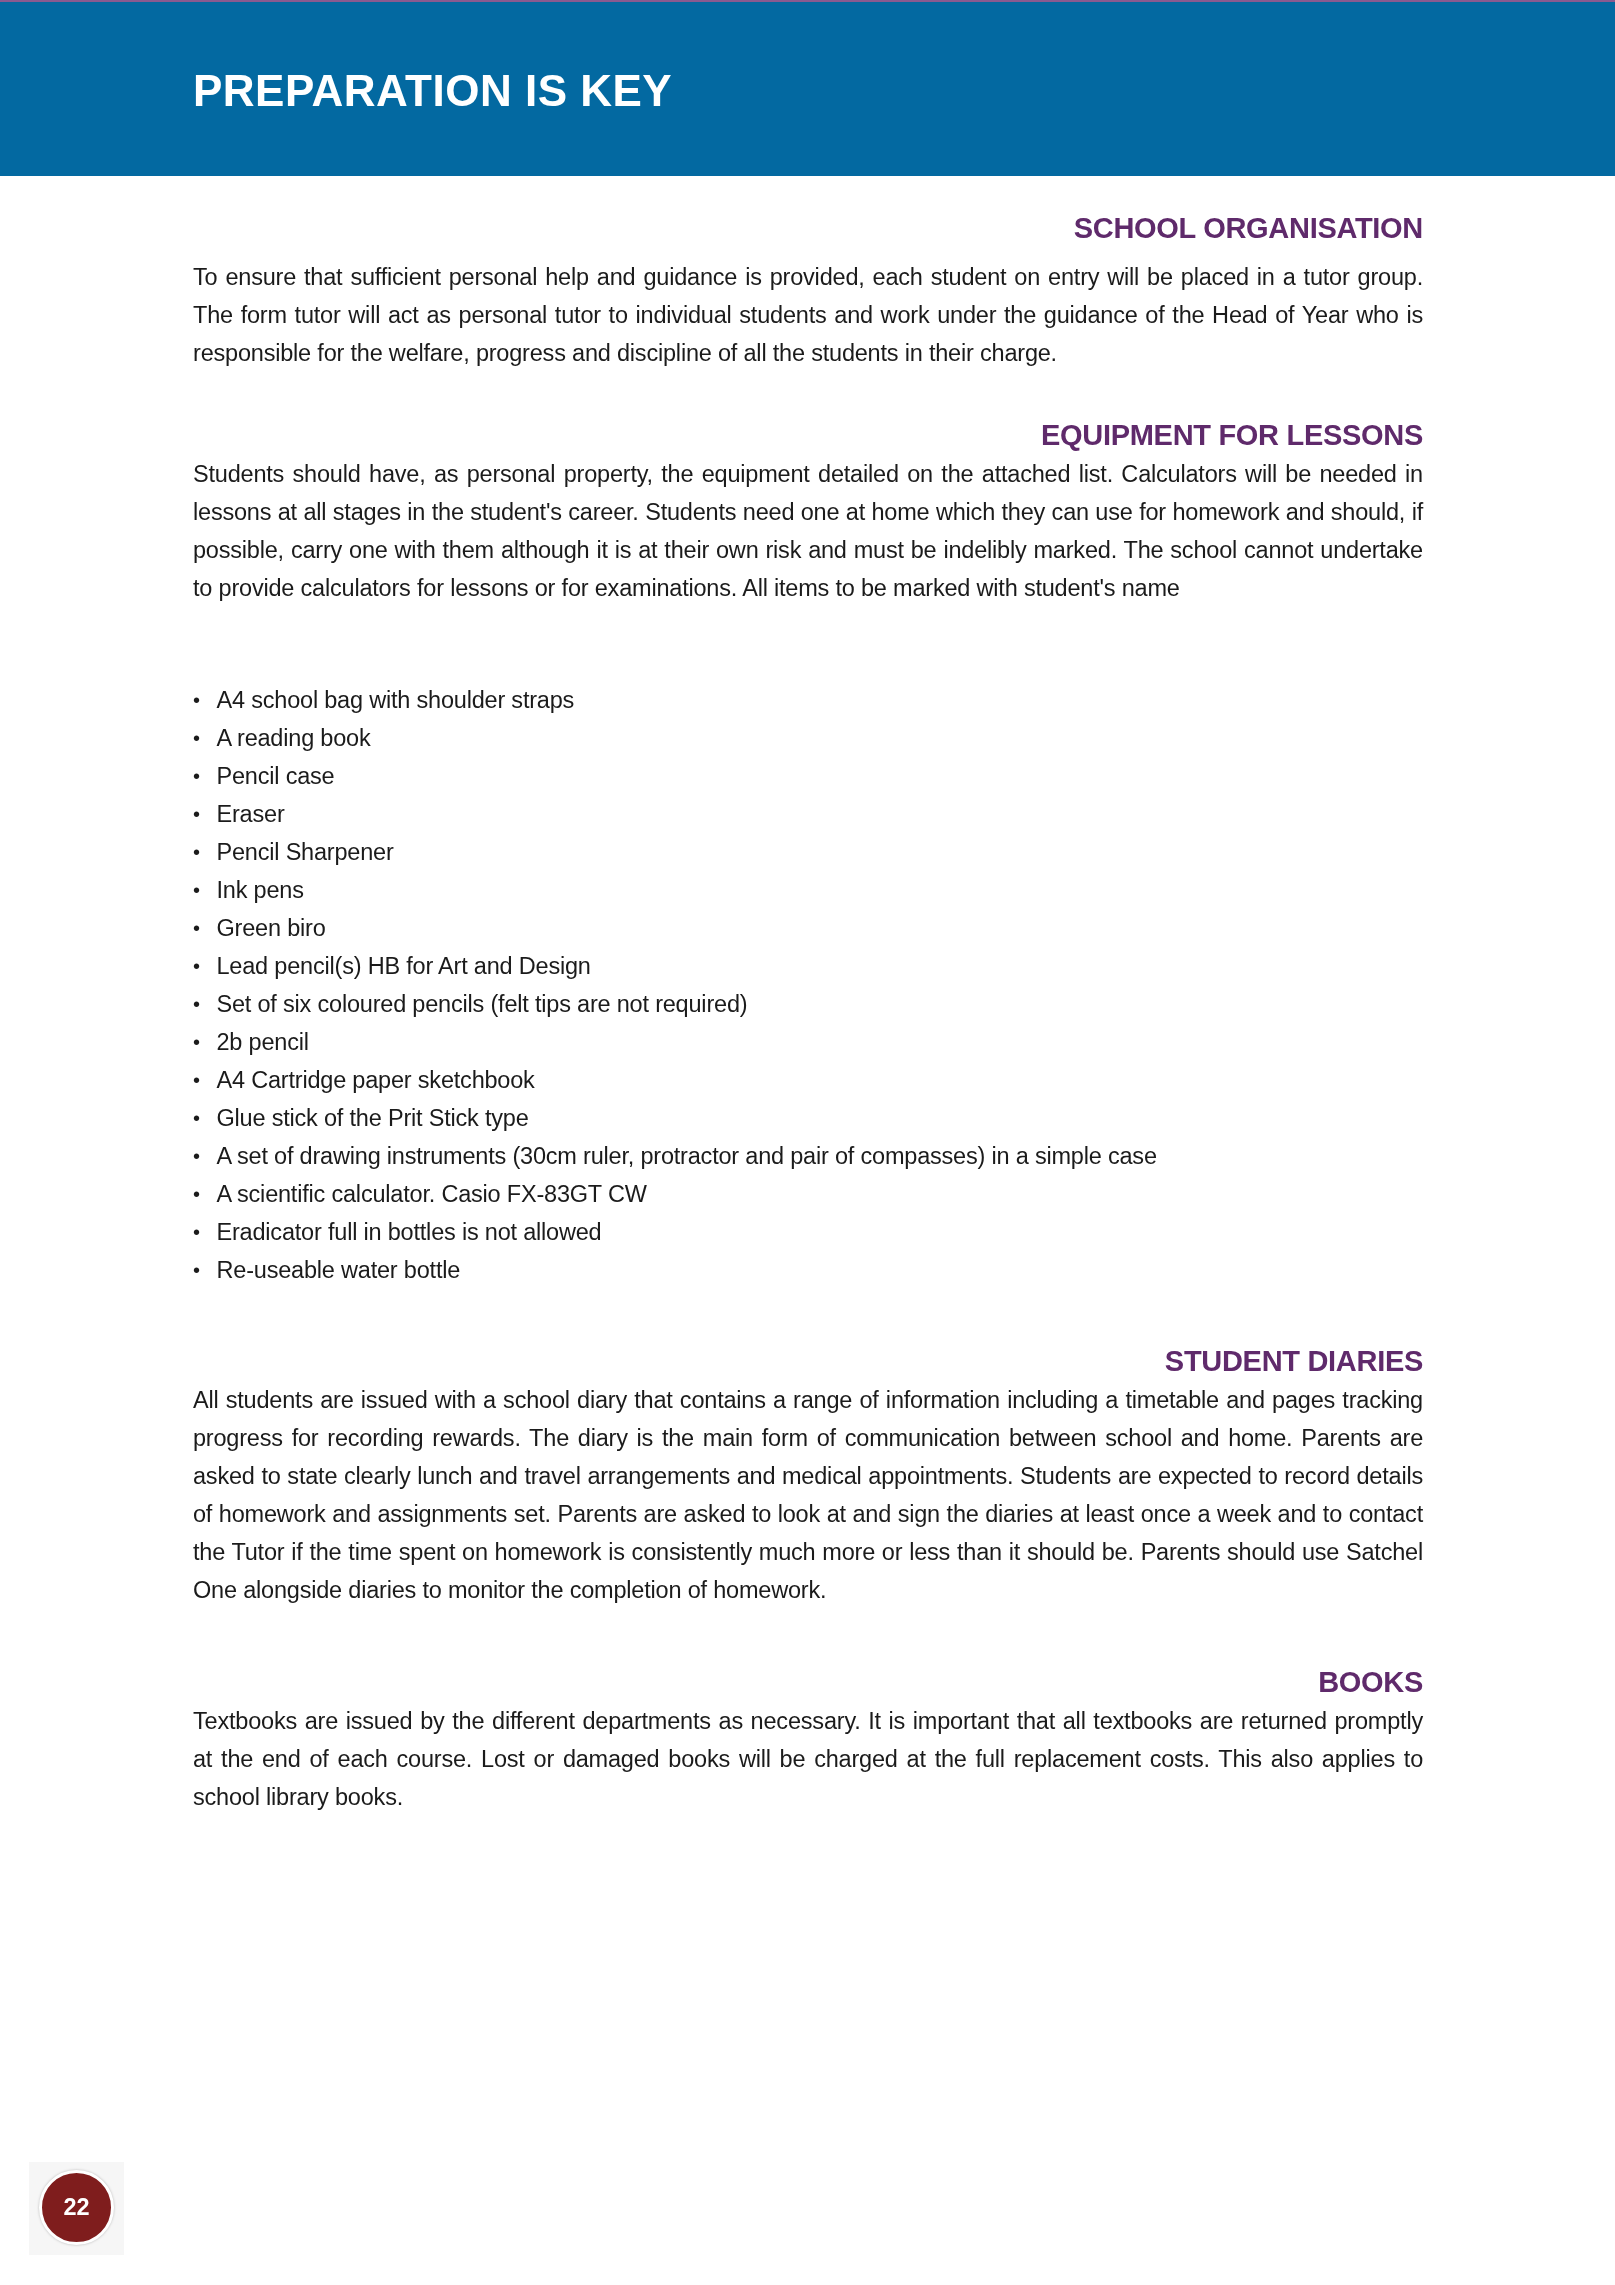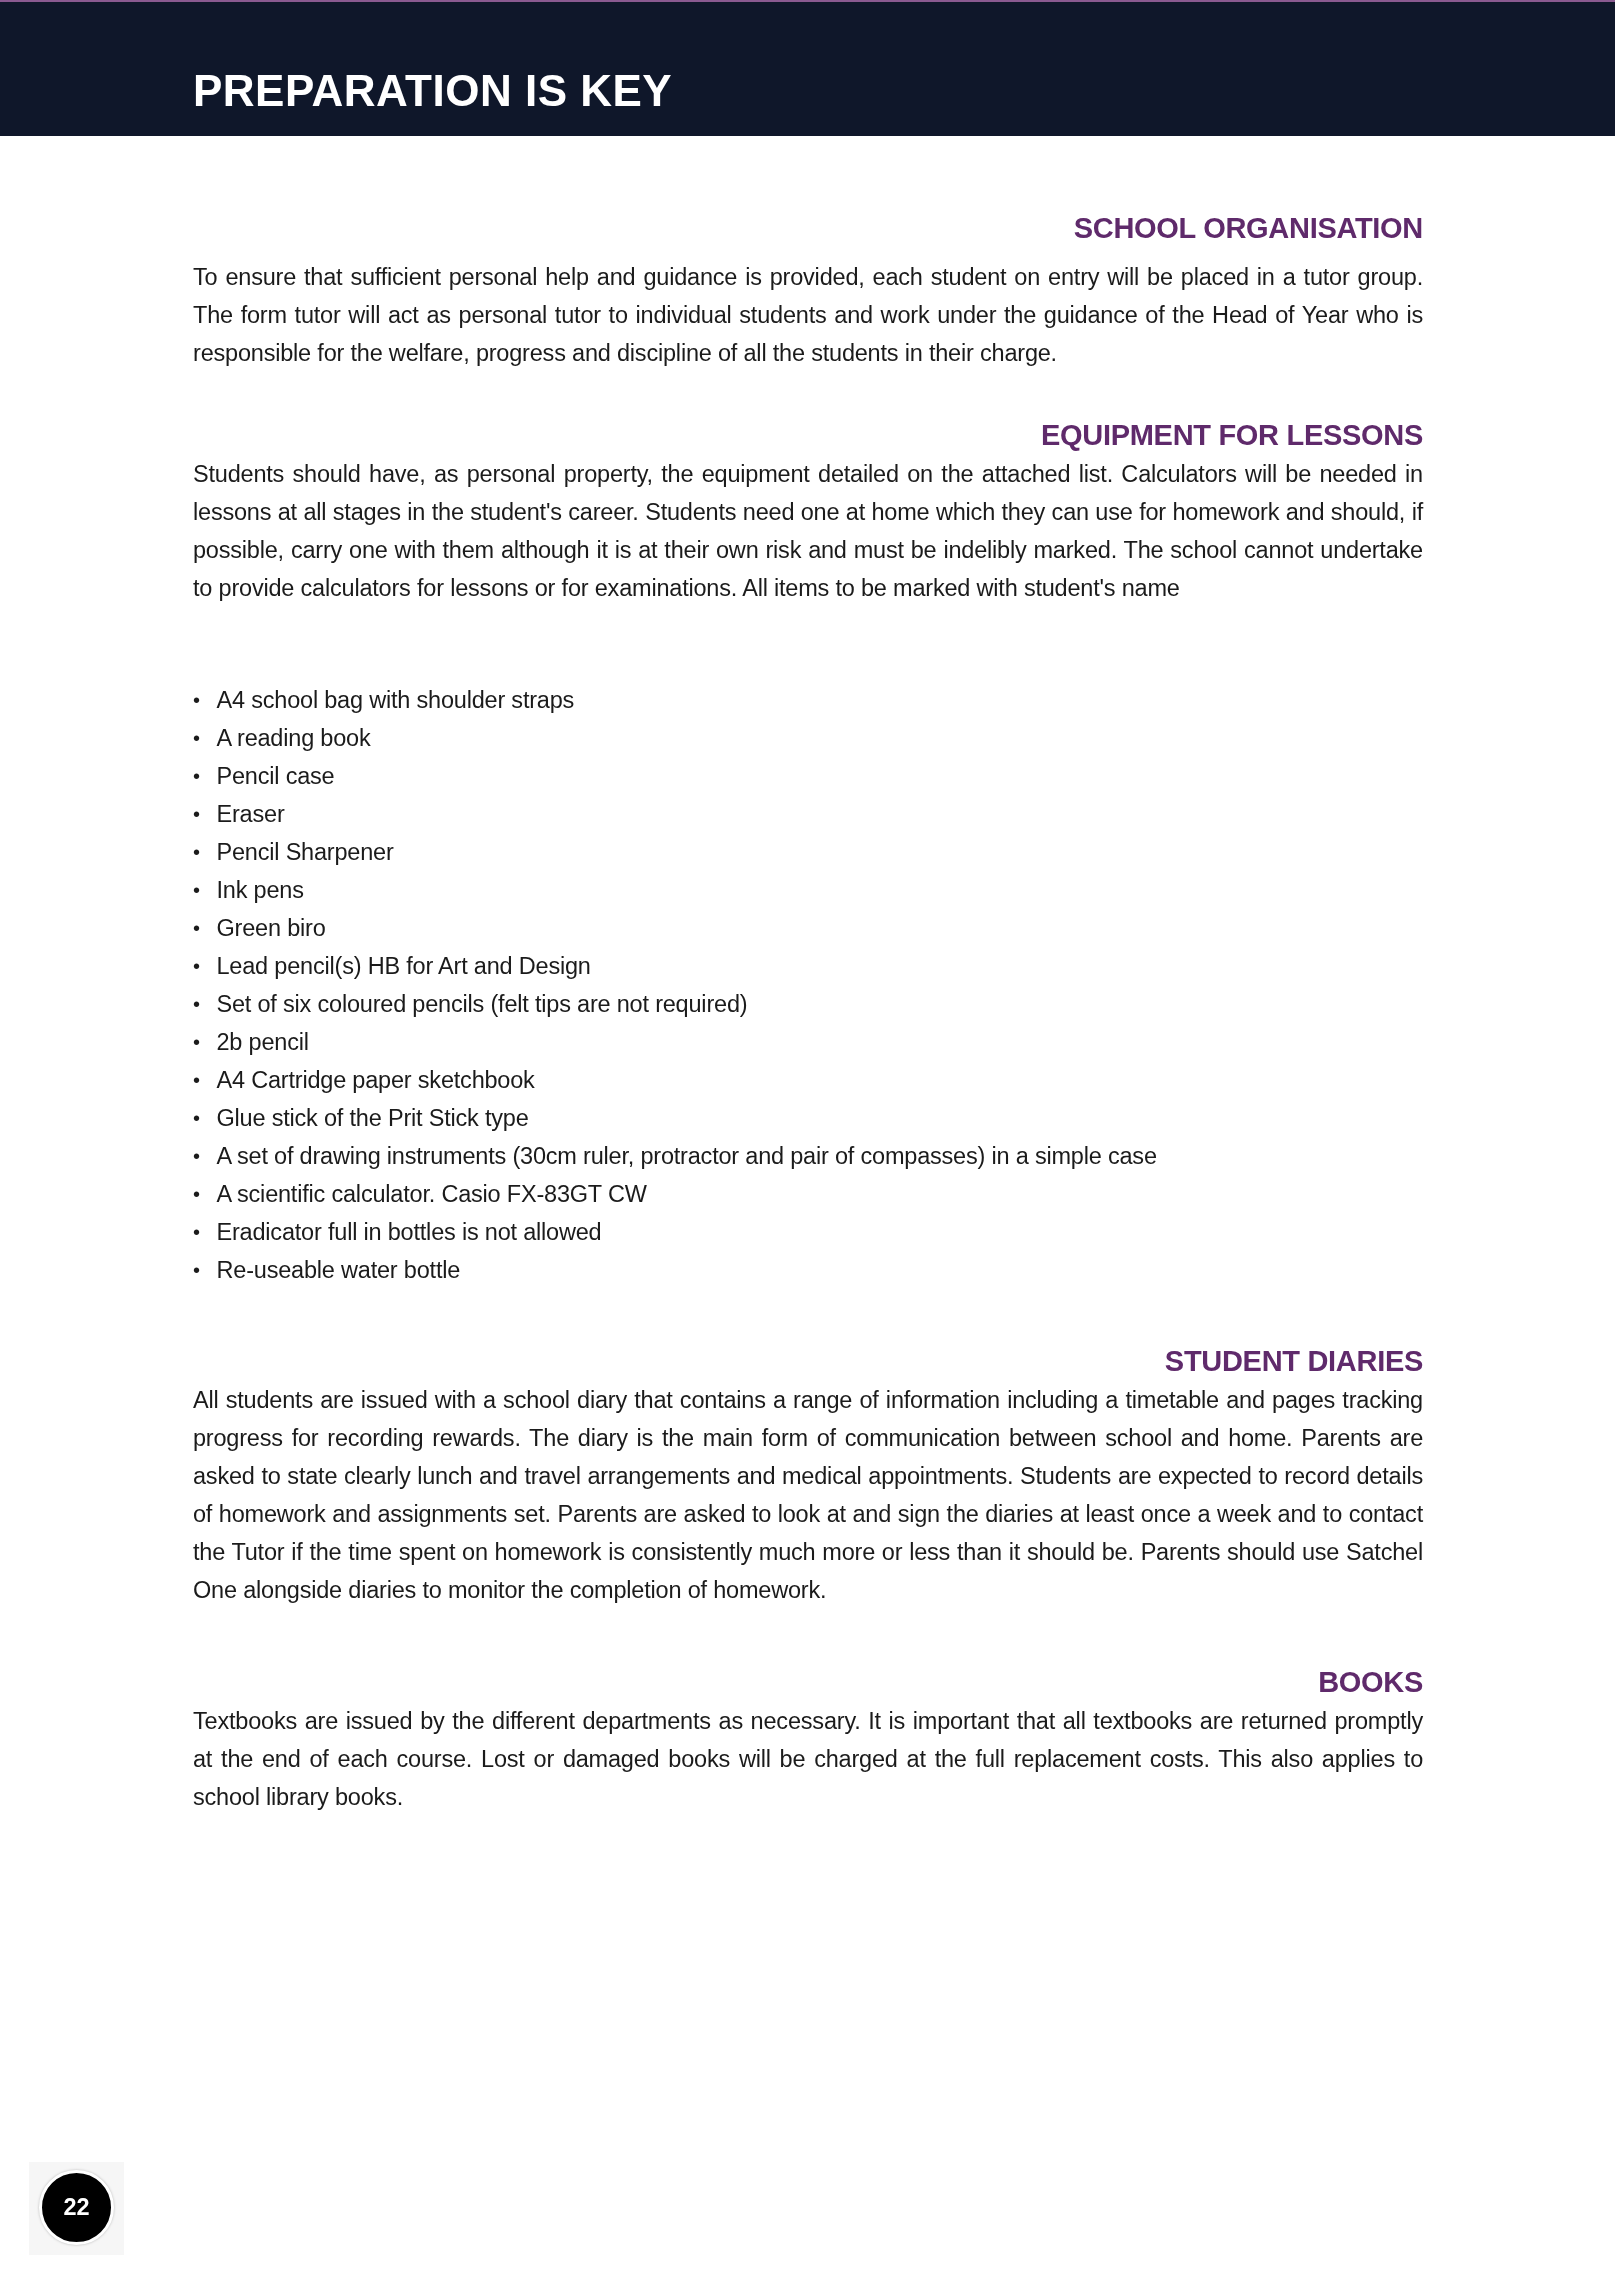--- a/index.html
+++ b/index.html
@@ -3,22 +3,22 @@
 <meta charset="utf-8">
 <style>
   html, body { margin: 0; padding: 0; }
   body {
     width: 1616px; height: 2285px; position: relative; overflow: hidden;
     background: #ffffff;
     font-family: "Liberation Sans", sans-serif;
     color: #1b1b1b;
   }
   .header {
-    position: absolute; left: 0; top: 0; width: 1616px; height: 136px;
-    background: #0f172a;
+    position: absolute; left: 0; top: 0; width: 1616px; height: 176px;
+    background: #0369a1;
     border-top: 2.7px solid #8a5a90;
     box-sizing: border-box;
   }
   .header .title {
     position: absolute; left: 193px; top: 62px;
     font-size: 44px; font-weight: bold; color: #ffffff;
     letter-spacing: 0.5px; line-height: 54px; margin: 0;
   }
   .content {
     position: absolute; left: 193px; width: 1230px; top: 0;
@@ -42,21 +42,21 @@
   }
   ul.items li .bullet {
     position: absolute; left: 0; top: 0; font-size: 20px;
   }
   .page-badge-bg {
     position: absolute; left: 29px; top: 2162px; width: 95px; height: 93px;
     background: #f6f6f6;
   }
   .page-badge {
     position: absolute; left: 39px; top: 2170px; width: 69px; height: 69px;
-    border-radius: 50%; background: #000000; border: 3.6px solid #ffffff;
+    border-radius: 50%; background: #7f1d1d; border: 3.6px solid #ffffff;
     box-shadow: 0 0 2.7px rgba(0,0,0,0.25);
     color: #ffffff; font-size: 23.5px; font-weight: bold;
     display: flex; align-items: center; justify-content: center;
   }
 </style>
 </head>
 <body>
 
 <div class="header">
   <h1 class="title">PREPARATION IS KEY</h1>

